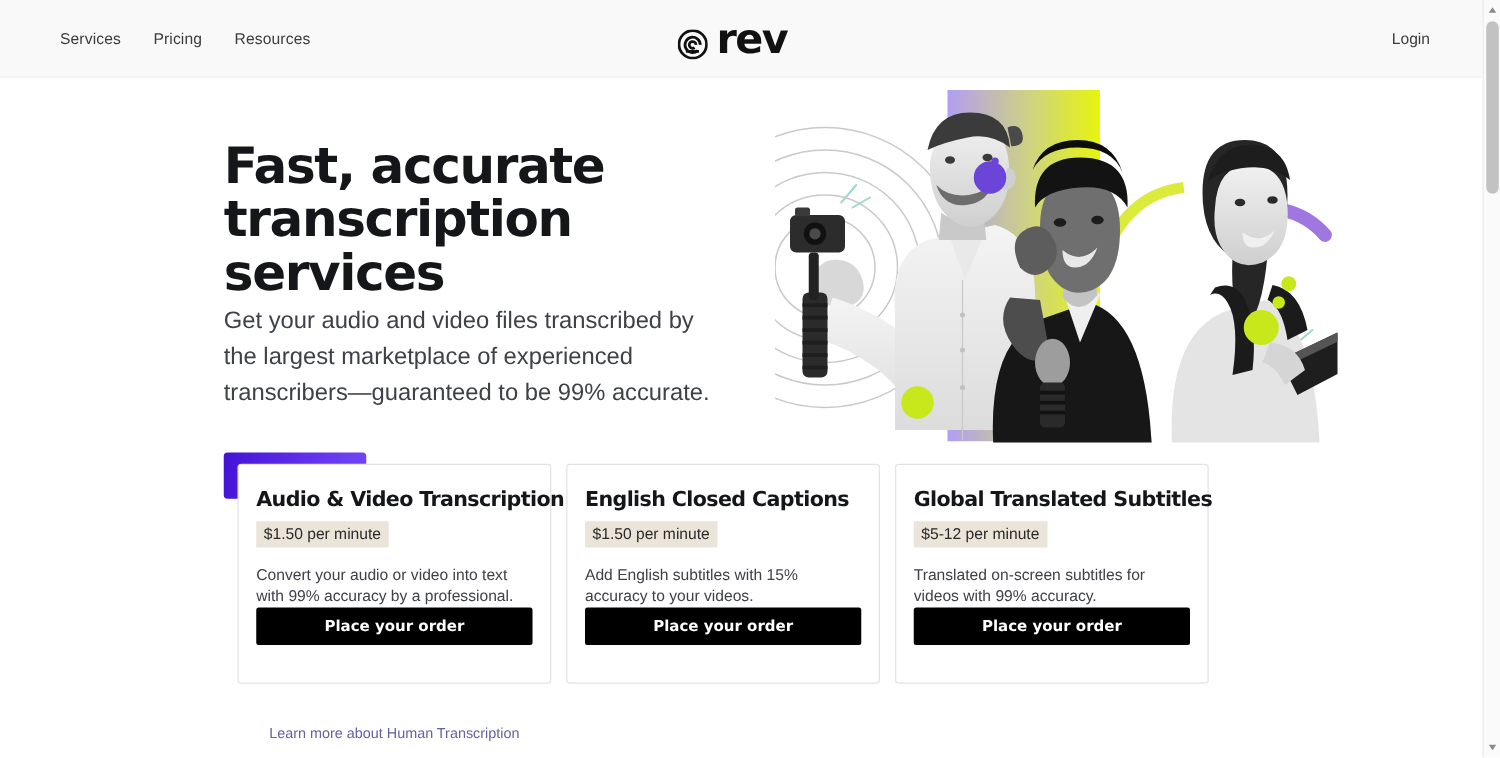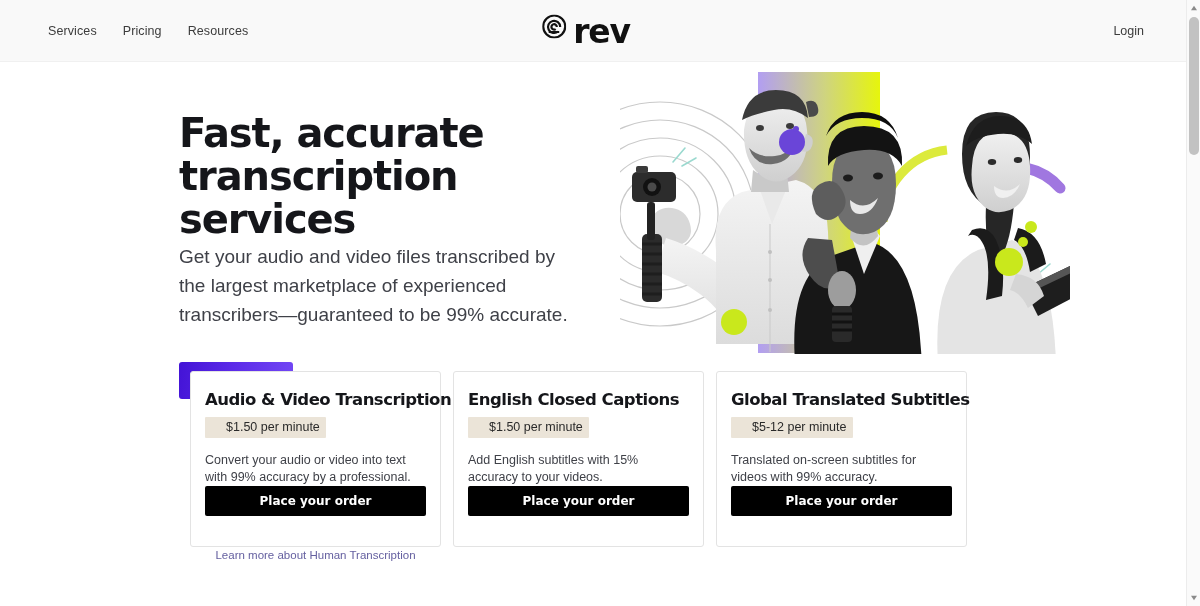--- a/index.html
+++ b/index.html
@@ -23,21 +23,21 @@
     position: absolute; left: 26px; top: 0; height: 62px;
     display: flex; align-items: center; gap: 26px; margin-left: 22px;
   }
   .nav-item {
     font-size: 12.5px; color: #3c3c3c; letter-spacing: .1px;
     cursor: pointer; white-space: nowrap;
   }
   .logo {
     position: absolute; left: 50%; top: 50%;
     transform: translate(-50%, -50%) translateX(-7px);
-    display: flex; align-items: flex-start; gap: 7px;
+    display: flex; align-items: flex-end; gap: 7px;
   }
   .logo-mark { width: 24px; height: 24px; display:block; }
   .logo-word {
     font-size: 33px; font-weight: 700; color: #111;
     letter-spacing: -1.2px; line-height: 1; font-family: "DejaVu Sans", sans-serif;
   }
   .login {
     position: absolute; right: 42px; top: 0; height: 62px;
     display: flex; align-items: center;
     font-size: 12.5px; color: #3c3c3c; cursor: pointer;
@@ -86,36 +86,36 @@
     display: flex; flex-direction: column;
   }
   .card-title {
     font-size: 16.5px; font-weight: 700; color: #15161a;
     letter-spacing: -.5px; font-family: "DejaVu Sans", sans-serif;
     white-space: nowrap;
   }
   .card-price {
     margin-top: 8px; align-self: flex-start;
     background: #ebe4d8; color: #2a2a2a;
-    font-size: 12.5px; padding: 3px 6px 4px 21px; border-radius: 1px;
+    font-size: 12.5px; padding: 3px 6px 4px 6px; border-radius: 1px;
   }
   .card-desc {
     margin-top: 14px; font-size: 12.5px; line-height: 1.35; color: #3f4148;
   }
   .card-btn {
     margin-top: auto; margin-bottom: 30px;
     height: 33px; width: 100%;
     background: #000; border: none; border-radius: 2px; cursor: pointer;
     color: #fff; font-size: 12px; font-weight: 700;
     font-family: "DejaVu Sans", sans-serif;
     display: flex; align-items: center; justify-content: center;
   }
 
   .learn-row {
-    position: absolute; left: 190px; top: 549px;
+    position: absolute; left: 190px; top: 581px;
     display: flex; gap: 16px;
   }
   .learn-cell { width: 251px; display: flex; justify-content: center; }
   .learn-link {
     font-size: 11.5px; color: #6560a0; cursor: pointer; white-space: nowrap;
   }
 
   
   .scrollbar {
     position: absolute; right: 0; top: 0; width: 14px; height: 606px;

